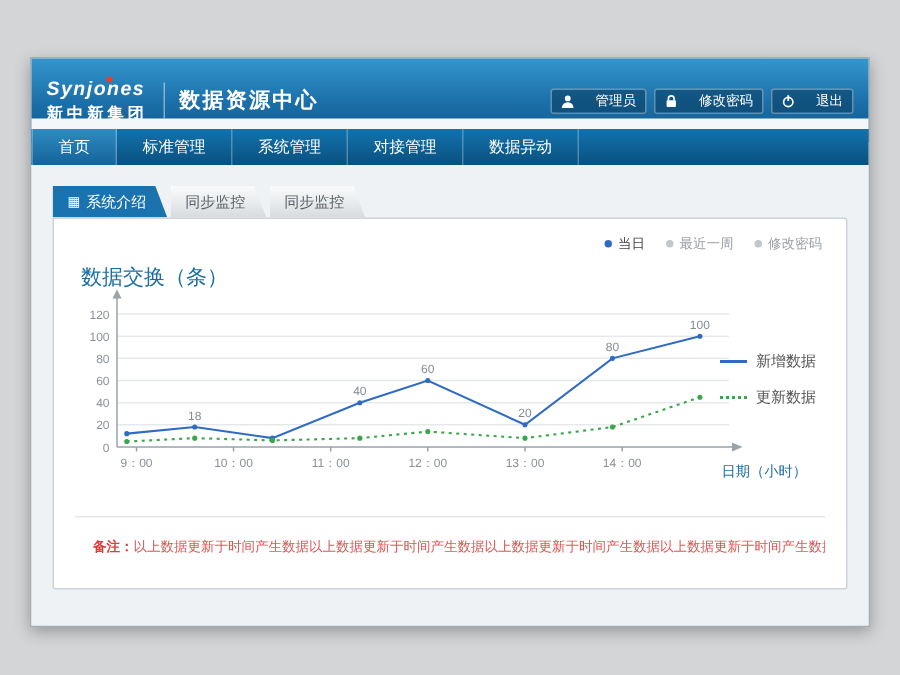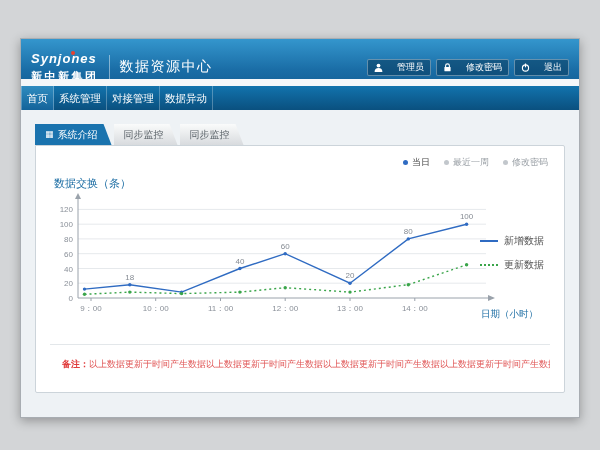--- a/index.html
+++ b/index.html
@@ -6,42 +6,42 @@
   body{width:600px;height:450px;font-family:"Liberation Sans","DejaVu Sans",sans-serif;}
   .stage{position:relative;width:600px;height:450px;background:#d3d5d7;overflow:hidden;}
   .window{position:absolute;left:20px;top:38px;width:560px;height:380px;background:#eef2f5;border:1px solid #a8adb2;box-shadow:0 3px 10px rgba(0,0,0,.3);box-sizing:border-box;}
   .topbar{position:absolute;left:0;top:0;right:0;height:56px;background:linear-gradient(180deg,#3496cd,#1a6da6 55%,#115b90);display:flex;align-items:center;justify-content:space-between;padding:0 10px;box-sizing:border-box;color:#fff;}
   .brand{display:flex;align-items:center;gap:10px;height:100%;}
   .logo{position:relative;line-height:1.1;padding-top:2px;}
   .logo-text{font-size:13px;font-weight:bold;font-style:italic;letter-spacing:1px;display:block;}
   .logo-dot{position:absolute;left:40px;top:1px;width:4px;height:4px;border-radius:50%;background:#e8402f;}
   .company{font-size:11px;font-weight:bold;letter-spacing:2.5px;}
   .vdiv{width:1px;height:24px;background:rgba(255,255,255,.45);}
-  .app-title{font-size:14px;letter-spacing:1.5px;}
+  .app-title{font-size:14px;letter-spacing:1.5px;font-weight:bold;}
   .userbar{display:flex;align-items:center;}
   .ub-btn{display:inline-flex;align-items:center;gap:14px;margin-left:5px;height:17px;padding:0 6px;background:rgba(9,61,95,.55);border:1px solid rgba(255,255,255,.35);border-radius:2px;color:#fff;font-size:9px;font-family:inherit;cursor:pointer;}
   .ub-btn svg{display:block;}
   .subgap{position:absolute;left:0;top:40px;right:0;height:7px;background:#f4f7f9;}
   .mainnav{position:absolute;left:0;top:47px;right:0;height:24px;background:linear-gradient(180deg,#1273ad,#0a507f);display:flex;}
-  .nav-item{display:block;line-height:24px;padding:0 5px;color:#fff;font-size:10.5px;text-decoration:none;border-right:1px solid rgba(255,255,255,.28);cursor:pointer;}
+  .nav-item{display:block;line-height:24px;padding:0 17px;color:#fff;font-size:10.5px;text-decoration:none;border-right:1px solid rgba(255,255,255,.28);cursor:pointer;}
   .nav-item:first-child{border-left:1px solid rgba(255,255,255,.28);}
   .nav-item.active{background:linear-gradient(180deg,#2f8cc0,#14639a);}
   .content{position:absolute;left:0;top:71px;right:0;bottom:0;background:#eef2f5;padding:14px 14px 0;box-sizing:border-box;}
   .tabs{display:flex;height:21px;}
   .tab{display:inline-flex;align-items:center;gap:4px;padding:0 14px 0 10px;margin-right:2px;font-size:10px;color:#5a6268;background:linear-gradient(180deg,#fafbfb,#d8dbde);clip-path:polygon(0 0,calc(100% - 8px) 0,100% 100%,0 100%);cursor:pointer;}
   .tab.active{background:#1a73ae;color:#fff;}
   .tab-icon{font-size:9px;line-height:1;}
   .panel{position:relative;height:246px;background:#fff;border:1px solid #ccd4da;border-radius:0 2px 2px 2px;}
   .filters{position:absolute;top:10px;right:16px;display:flex;gap:14px;}
   .filter{display:inline-flex;align-items:center;gap:4px;font-size:9px;color:#9aa0a6;cursor:pointer;}
   .filter em{font-style:normal;}
   .filter .dot{width:5px;height:5px;border-radius:50%;background:#c2c7cc;display:inline-block;}
   .filter.active{color:#444;}
   .filter.active .dot{background:#2f6bc2;}
-  .ylabel{position:absolute;top:30px;left:18px;font-size:11px;color:#1a6ca3;text-align:right;}
+  .ylabel{position:absolute;top:30px;left:18px;font-size:14px;color:#1a6ca3;text-align:right;}
   .chart{position:absolute;top:46px;left:12px;}
   svg text{font-family:"Liberation Sans","DejaVu Sans",sans-serif;}
   .legend{position:absolute;top:88px;right:20px;}
   .lg-item{display:flex;align-items:center;gap:6px;font-size:10px;color:#555;margin-bottom:10px;cursor:pointer;}
   .lg-line{width:18px;height:0;display:inline-block;}
   .lg-line.solid{border-top:2px solid #2f6bc2;}
   .lg-line.dashed{border-top:2px dotted #3aa54a;}
   .xlabel{position:absolute;top:162px;right:26px;font-size:9.5px;color:#1a6ca3;}
   .divider{position:absolute;left:14px;right:14px;top:198px;border-top:1px solid #e3e7ea;}
   .note{position:absolute;left:26px;right:14px;top:212px;font-size:9px;color:#e05555;white-space:nowrap;overflow:hidden;}
@@ -85,20 +85,21 @@
             </svg>
           <span>退出</span>
         </button>
       </div>
     </header>
 
     <div class="subgap"></div>
 
     <nav class="mainnav">
       <a class="nav-item active">首页</a>
+      <a class="nav-item">标准管理</a>
       <a class="nav-item">系统管理</a>
       <a class="nav-item">对接管理</a>
       <a class="nav-item">数据异动</a>
     </nav>
 
     <div class="content">
       <div class="tabs">
         <div class="tab active">
           <span class="tab-icon">▦</span>
           <span>系统介绍</span>

